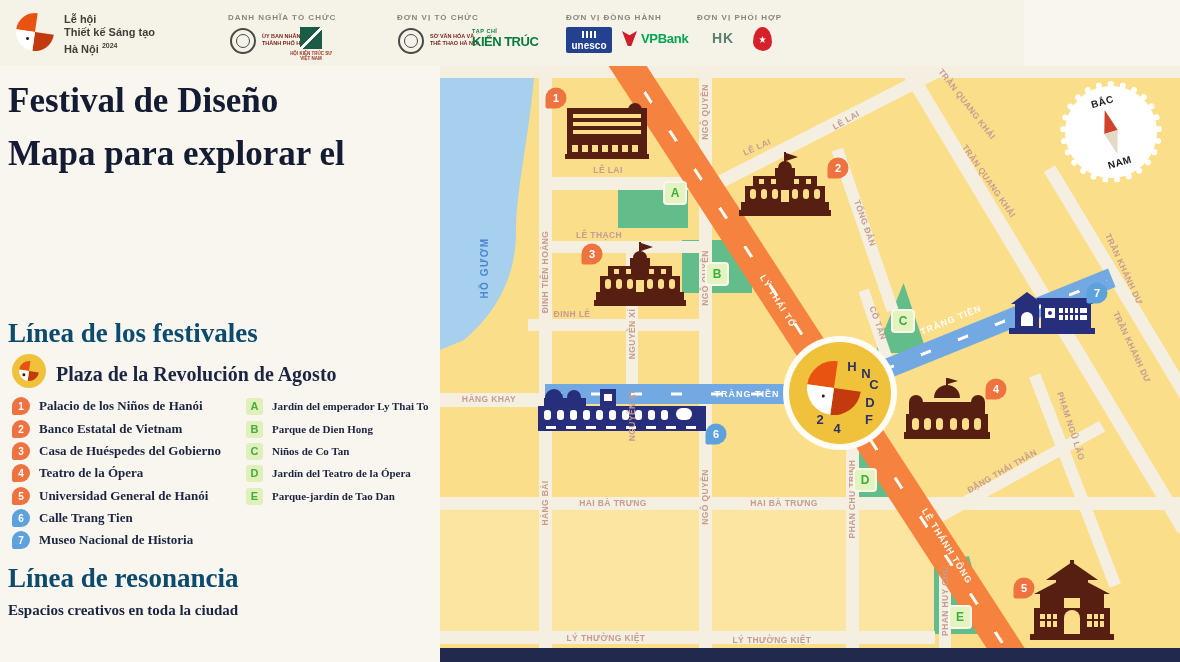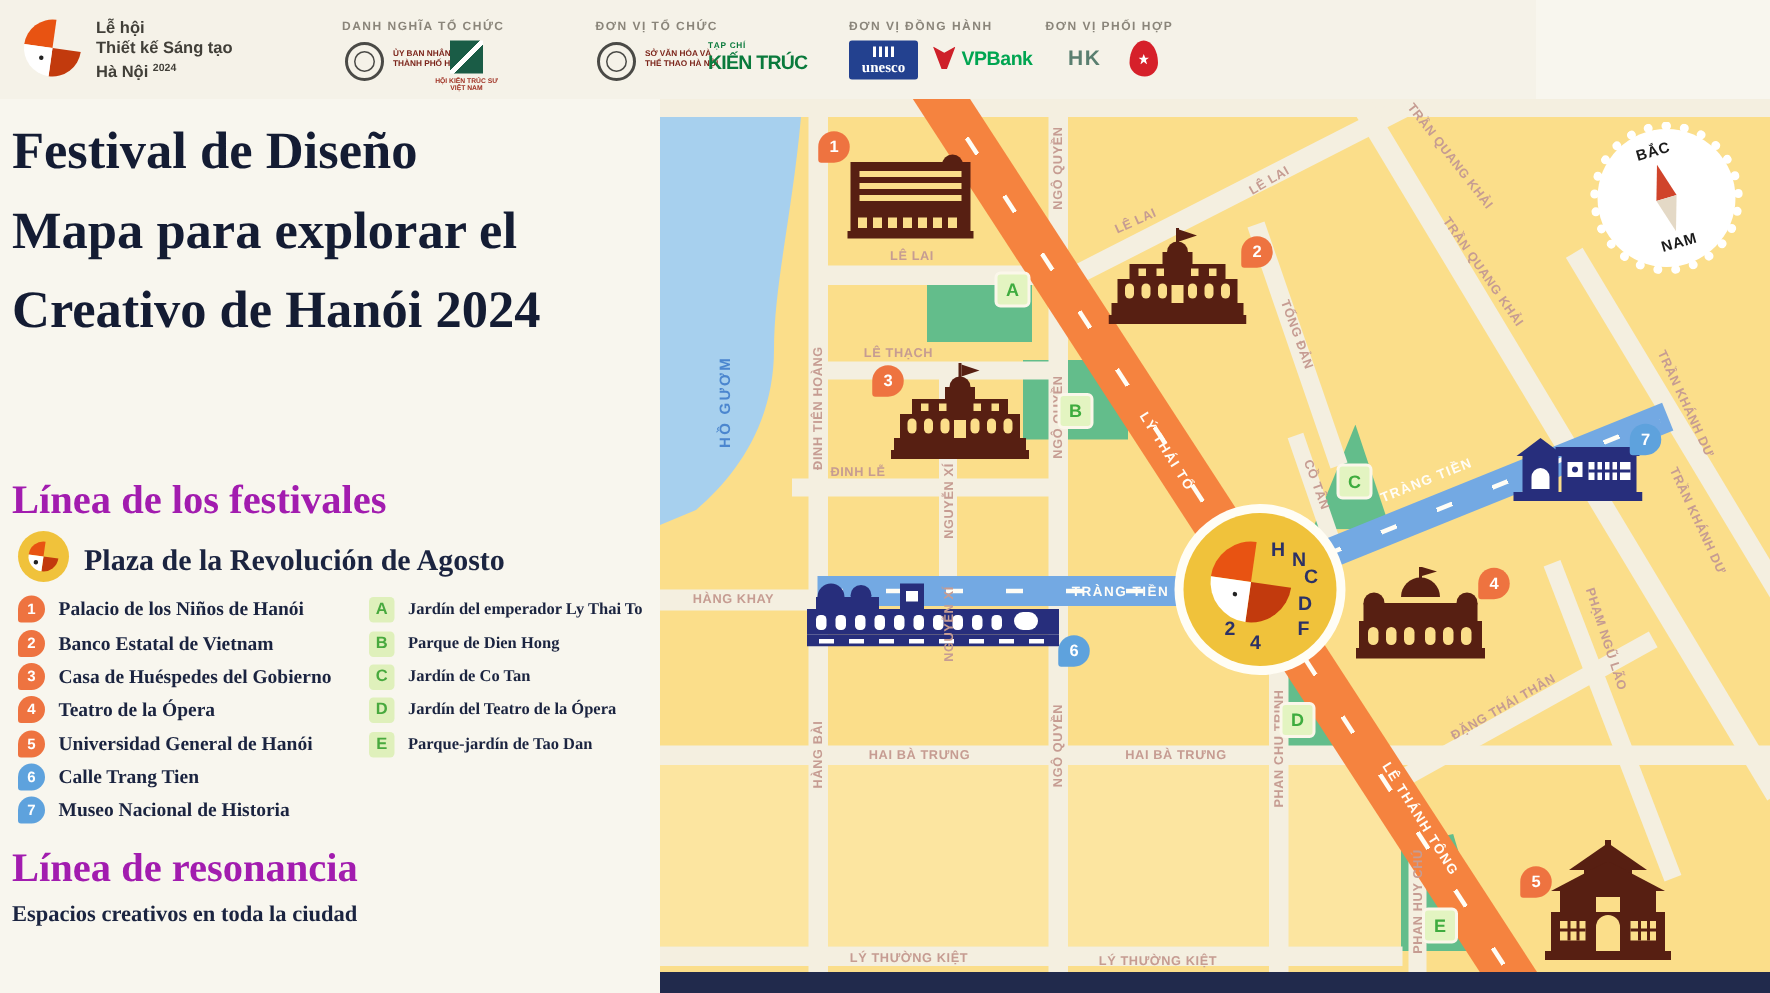--- a/index.html
+++ b/index.html
@@ -33,21 +33,21 @@
   .pw i{display:block;}
   .pw .q1{background:#E85312;border-radius:100% 0 0 0;}
   .pw .q2{background:transparent;}
   .pw .q3{background:#fff;border-radius:0 0 0 100%;position:relative;}
   .pw .q3::after{content:"";position:absolute;right:28%;top:30%;width:3px;height:3px;background:#222;border-radius:50%;}
   .pw .q4{background:#C23A0D;border-radius:0 0 100% 0;}
 
   
   .panel{position:absolute;left:0;top:66px;width:440px;height:596px;background:#F8F6EE;overflow:hidden;}
   .h1{font:700 35px/53px "Liberation Serif",serif;color:#141C33;}
-  .h2{font:700 27px "Liberation Serif",serif;color:#a21caf;}
+  .h2{font:700 27px "Liberation Serif",serif;color:#0c4a6e;}
   .lrow{position:absolute;display:flex;align-items:center;gap:9px;height:20px;}
   .lpin{width:18px;height:18px;border-radius:50% 50% 50% 2px;color:#fff;font-weight:700;font-size:10px;
         display:flex;align-items:center;justify-content:center;flex:0 0 auto;}
   .lpin.o{background:#EE7340;}
   .lpin.b{background:#5EA2DD;}
   .lchip{width:17px;height:17px;border-radius:3px;background:#DFF0BB;color:#48A93E;font-weight:700;font-size:11px;
         display:flex;align-items:center;justify-content:center;flex:0 0 auto;}
   .ltxt{font:700 13px "Liberation Serif",serif;color:#1B2440;white-space:nowrap;}
   .ltxt.sm{font-size:11px;}
   .gold{position:absolute;background:#F0C23B;border-radius:50%;}
@@ -116,34 +116,33 @@
     <div class="glabel" style="left:397px;top:13px;">ĐƠN VỊ TỔ CHỨC</div>
     <div class="seal" style="left:398px;top:28px;"></div>
     <div class="sealtxt" style="left:430px;top:33px;">
       <div>SỞ VĂN HÓA VÀ</div>
       <div>THỂ THAO HÀ NỘI</div>
     </div>
     <div class="ktprefix" style="left:472px;top:28px;">TẠP CHÍ</div>
     <div class="ktname" style="left:472px;top:34px;">KIẾN TRÚC</div>
 
     <div class="glabel" style="left:566px;top:13px;">ĐƠN VỊ ĐỒNG HÀNH</div>
-    <div class="unesco" style="left:566px;top:27px;font-family:Liberation Serif, serif;">unesco</div>
+    <div class="unesco" style="left:566px;top:27px;">unesco</div>
     <div class="vpmark" style="left:622px;top:31px;"></div>
     <div class="vptext" style="left:641px;top:31px;">VPBank</div>
 
     <div class="glabel" style="left:697px;top:13px;">ĐƠN VỊ PHỐI HỢP</div>
     <div class="hkmark" style="left:712px;top:30px;">HK</div>
     <div class="flame" style="left:753px;top:27px;"></div>
   </div>
 
   <div class="panel">
     <div style="position:absolute;left:8px;top:8px;">
       <div class="h1">Festival de Diseño</div>
       <div class="h1">Mapa para explorar el</div>
-      <div class="h1">Creativo de Hanói 2024</div>
     </div>
 
     <div class="h2" style="position:absolute;left:8px;top:252px;">Línea de los festivales</div>
 
     <div class="gold" style="left:12px;top:288px;width:34px;height:34px;">
       <div class="pw" style="left:7px;top:7px;width:20px;height:20px;transform:rotate(8deg);">
         <i class="q1"></i>
           <i class="q2"></i>
           <i class="q3"></i>
           <i class="q4"></i>
@@ -183,21 +182,21 @@
     <div class="lrow" style="left:246px;top:330px;">
       <span class="lchip">A</span>
       <span class="ltxt sm">Jardín del emperador Ly Thai To</span>
     </div>
     <div class="lrow" style="left:246px;top:353px;">
       <span class="lchip">B</span>
       <span class="ltxt sm">Parque de Dien Hong</span>
     </div>
     <div class="lrow" style="left:246px;top:375px;">
       <span class="lchip">C</span>
-      <span class="ltxt sm">Jardín de Co Tan</span>
+      <span class="ltxt sm">Niños de Co Tan</span>
     </div>
     <div class="lrow" style="left:246px;top:397px;">
       <span class="lchip">D</span>
       <span class="ltxt sm">Jardín del Teatro de la Ópera</span>
     </div>
     <div class="lrow" style="left:246px;top:420px;">
       <span class="lchip">E</span>
       <span class="ltxt sm">Parque-jardín de Tao Dan</span>
     </div>
 

